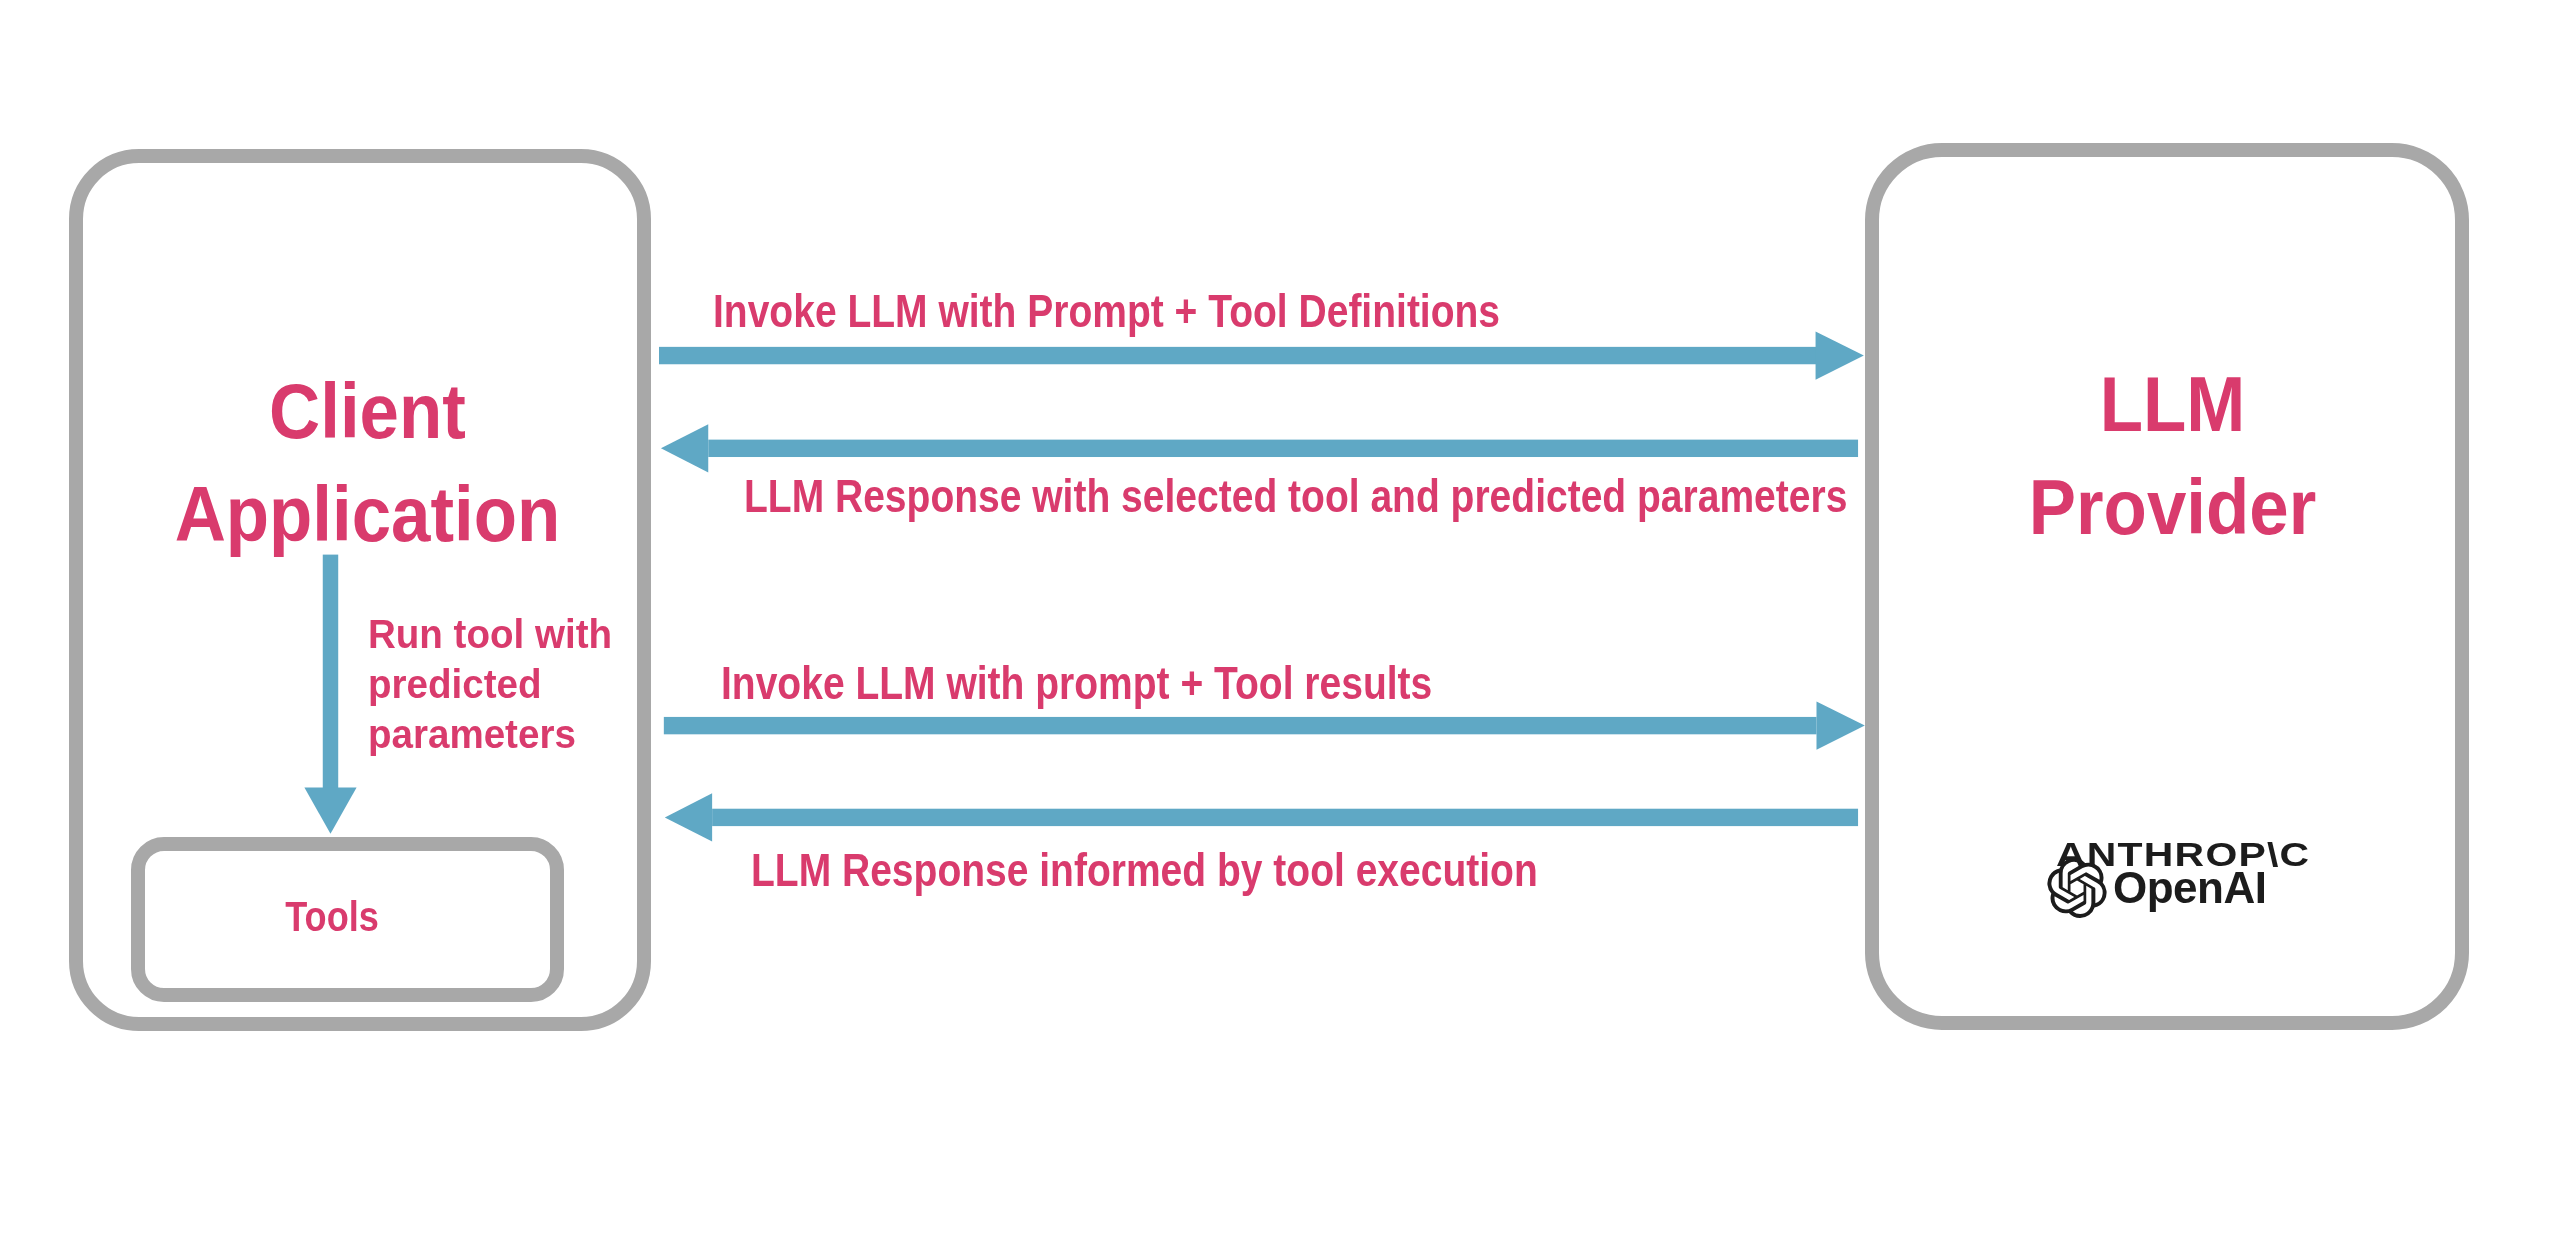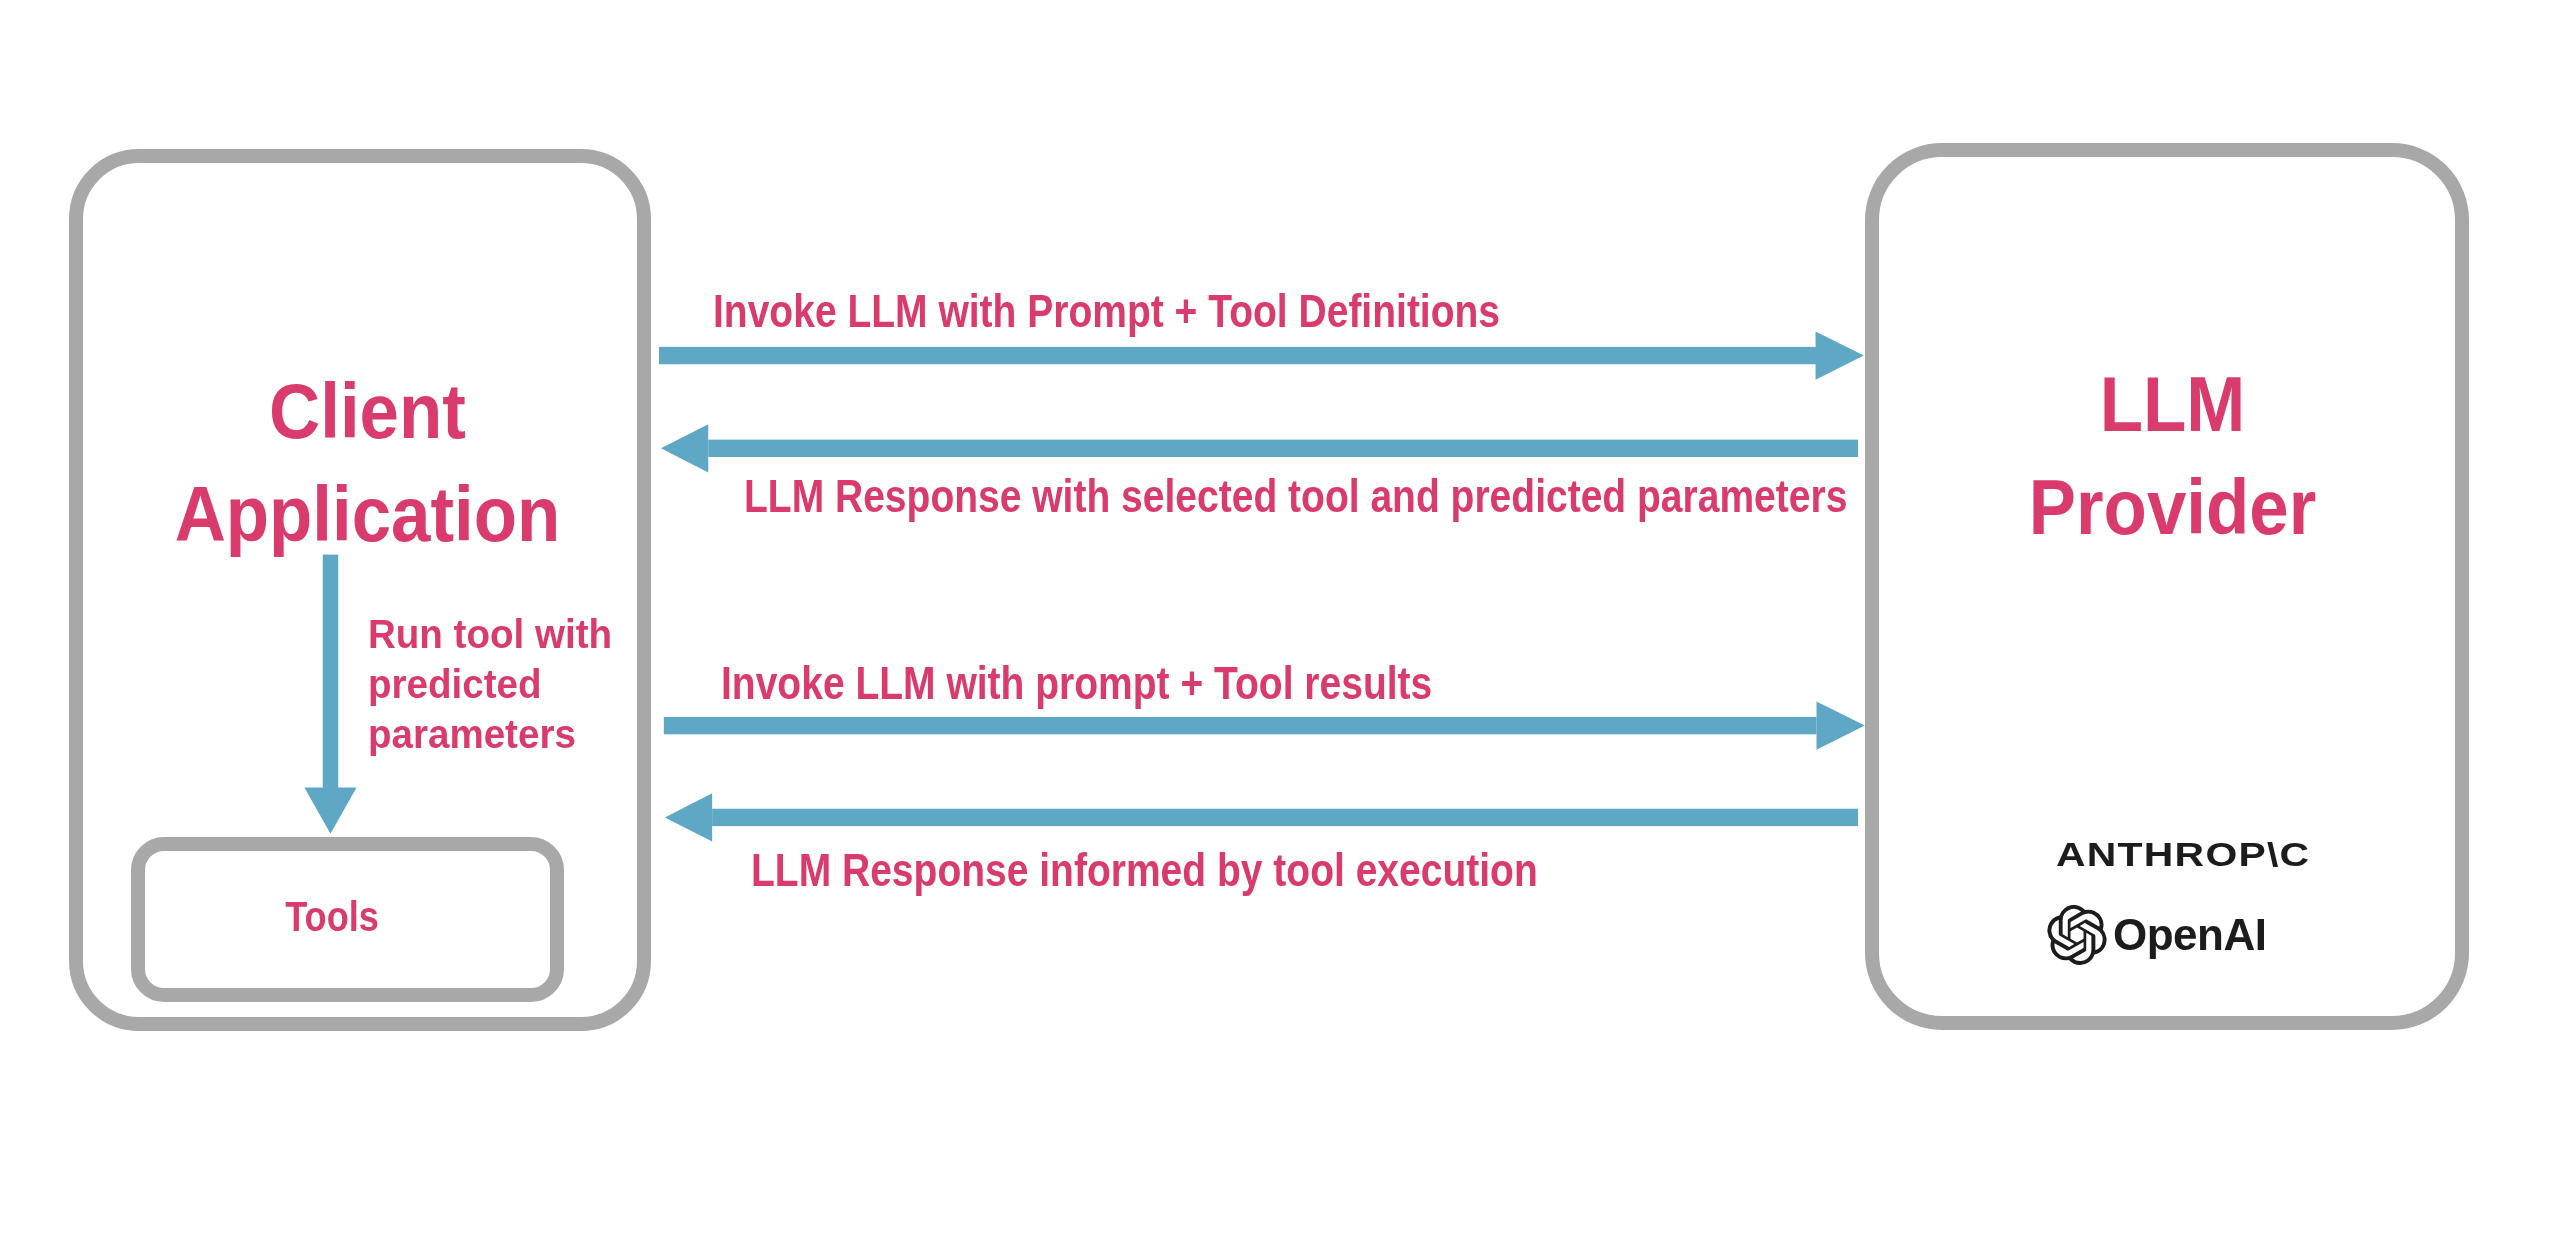--- a/index.html
+++ b/index.html
@@ -67,21 +67,21 @@
 
   .anthropic-wordmark {
     z-index:3;
     position:absolute; left:2056px; top:838px;
     font-size:33px; line-height:33px; font-weight:bold;
     letter-spacing:1px;
     transform:scaleX(1.24); transform-origin:left top;
     color:var(--dark);
   }
   .openai-lockup {
-    z-index:3; position:absolute; left:2047px; top:905px; width:309px; height:60px; }
+    z-index:3; position:absolute; left:2047px; top:858px; width:309px; height:60px; }
   .openai-mark { position:absolute; left:0; top:0; width:60px; height:60px; }
   .openai-wordmark {
     position:absolute; left:66px; top:7.7px;
     font-size:44px; line-height:44px; font-weight:bold;
     letter-spacing:-0.5px;
     color:var(--dark);
   }
 </style>
 </head>
 <body>

